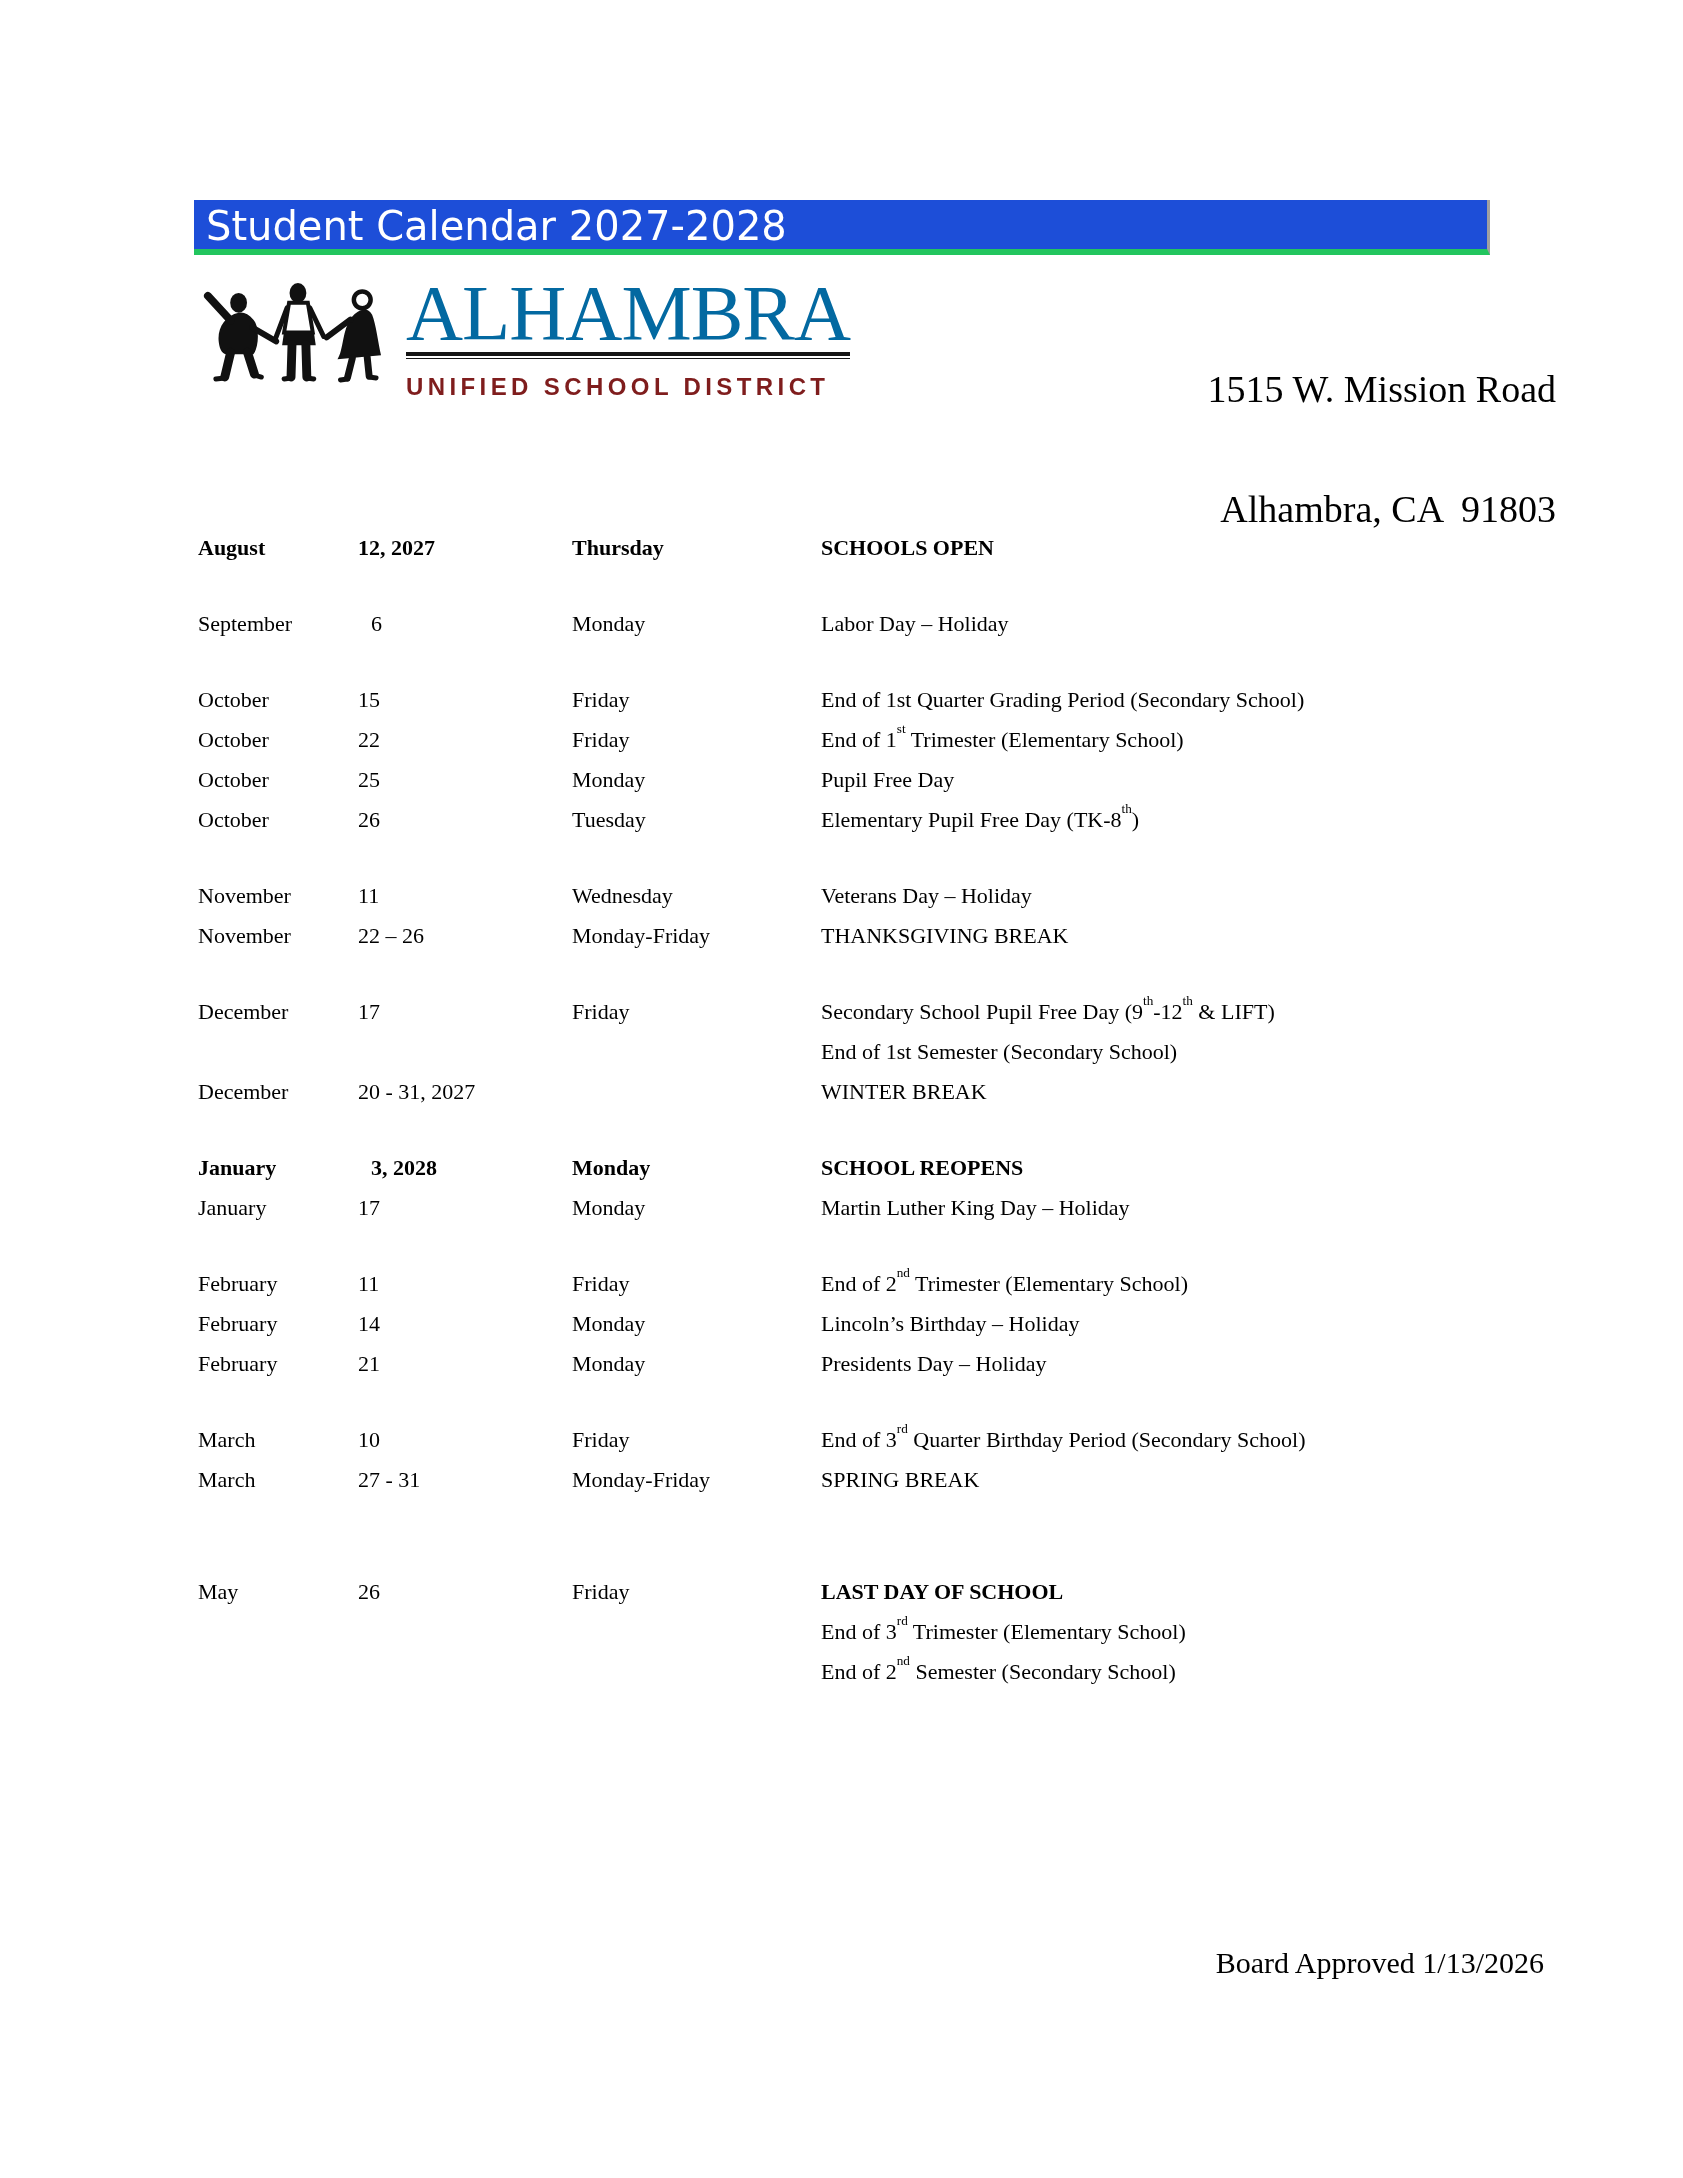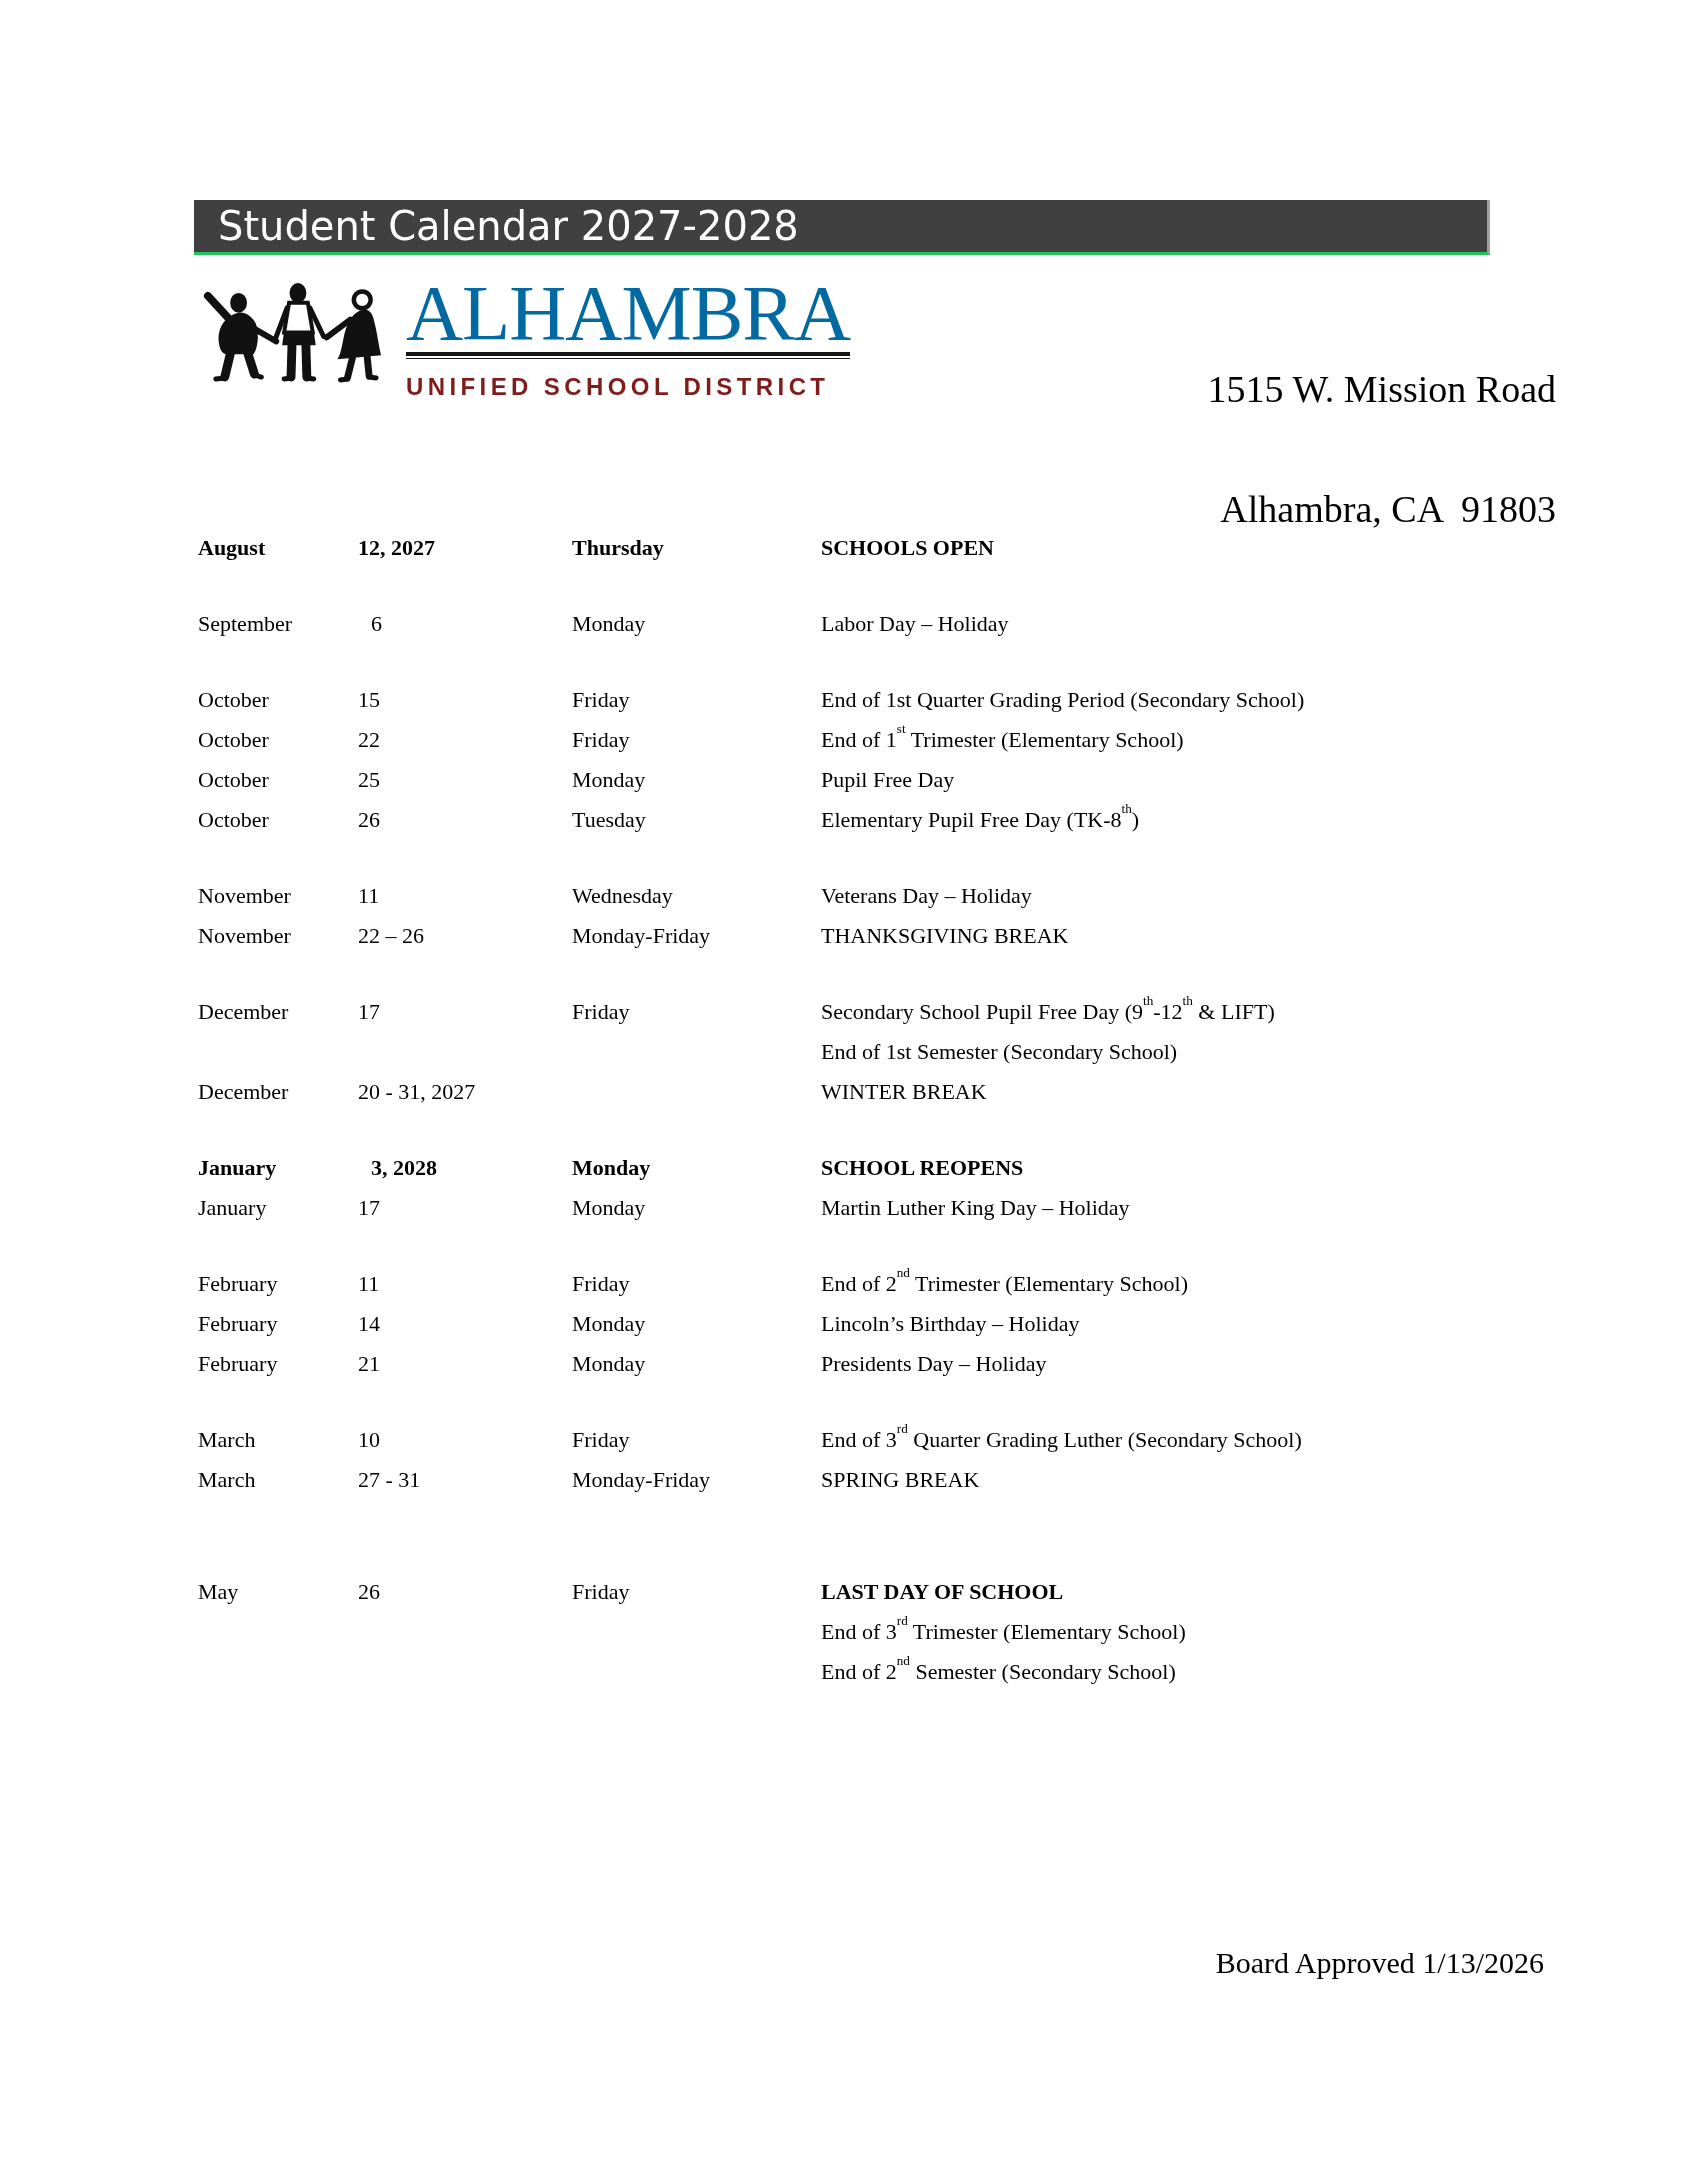--- a/index.html
+++ b/index.html
@@ -3,24 +3,24 @@
 <meta charset="utf-8">
 <style>
   html,body { margin:0; padding:0; }
   body {
     width:1683px; height:2178px; background:#ffffff; position:relative;
     font-family:"Liberation Serif", serif; color:#000;
     overflow:hidden;
   }
   .title-bar {
     position:absolute; left:194px; top:200px; width:1296px; height:55px;
-    background:#404040; color:#fff;
+    background:#1d4ed8; color:#fff;
     font-family:"DejaVu Sans","Liberation Sans",sans-serif;
-    font-size:40px; line-height:53px; padding-left:24px; box-sizing:border-box;
-    border-right:3px solid #a0a0a0; border-bottom:3px solid #22c55e;
+    font-size:40px; line-height:53px; padding-left:12px; box-sizing:border-box;
+    border-right:3px solid #a0a0a0; border-bottom:6px solid #22c55e;
     white-space:nowrap;
   }
   .logo { position:absolute; left:202px; top:279px; display:flex; align-items:flex-start; }
   .logo-figs { width:182px; height:107px; }
   .logo-text { margin-left:22px; margin-top:-4px; }
   .logo-name {
     font-family:"Liberation Serif",serif; font-size:79px; line-height:75px;
     letter-spacing:-1px; color:#0369a1; white-space:nowrap;
   }
   .logo-rule { height:2px; border-top:4px solid #151515; border-bottom:1px solid #151515; margin-top:2px; }
@@ -110,21 +110,21 @@
     <div class="cal-row"><div class="c-month"></div><div class="c-day"></div><div class="c-weekday"></div><div class="c-desc"><span>End of 1st Semester (Secondary School)</span></div></div>
     <div class="cal-row"><div class="c-month">December</div><div class="c-day">20 - 31, 2027</div><div class="c-weekday"></div><div class="c-desc"><span>WINTER BREAK</span></div></div>
     <div class="cal-spacer"></div>
     <div class="cal-row bold"><div class="c-month">January</div><div class="c-day indent">3, 2028</div><div class="c-weekday">Monday</div><div class="c-desc bold"><span>SCHOOL REOPENS</span></div></div>
     <div class="cal-row"><div class="c-month">January</div><div class="c-day">17</div><div class="c-weekday">Monday</div><div class="c-desc"><span>Martin Luther King Day – Holiday</span></div></div>
     <div class="cal-spacer"></div>
     <div class="cal-row"><div class="c-month">February</div><div class="c-day">11</div><div class="c-weekday">Friday</div><div class="c-desc"><span>End of 2</span><sup>nd</sup><span> Trimester (Elementary School)</span></div></div>
     <div class="cal-row"><div class="c-month">February</div><div class="c-day">14</div><div class="c-weekday">Monday</div><div class="c-desc"><span>Lincoln’s Birthday – Holiday</span></div></div>
     <div class="cal-row"><div class="c-month">February</div><div class="c-day">21</div><div class="c-weekday">Monday</div><div class="c-desc"><span>Presidents Day – Holiday</span></div></div>
     <div class="cal-spacer"></div>
-    <div class="cal-row"><div class="c-month">March</div><div class="c-day">10</div><div class="c-weekday">Friday</div><div class="c-desc"><span>End of 3</span><sup>rd</sup><span> Quarter Grading Luther (Secondary School)</span></div></div>
+    <div class="cal-row"><div class="c-month">March</div><div class="c-day">10</div><div class="c-weekday">Friday</div><div class="c-desc"><span>End of 3</span><sup>rd</sup><span> Quarter Birthday Period (Secondary School)</span></div></div>
     <div class="cal-row"><div class="c-month">March</div><div class="c-day">27 - 31</div><div class="c-weekday">Monday-Friday</div><div class="c-desc"><span>SPRING BREAK</span></div></div>
     <div class="cal-spacer"></div>
     <div class="cal-spacer"></div>
     <div class="cal-row"><div class="c-month">May</div><div class="c-day">26</div><div class="c-weekday">Friday</div><div class="c-desc bold"><span>LAST DAY OF SCHOOL</span></div></div>
     <div class="cal-row"><div class="c-month"></div><div class="c-day"></div><div class="c-weekday"></div><div class="c-desc"><span>End of 3</span><sup>rd</sup><span> Trimester (Elementary School)</span></div></div>
     <div class="cal-row"><div class="c-month"></div><div class="c-day"></div><div class="c-weekday"></div><div class="c-desc"><span>End of 2</span><sup>nd</sup><span> Semester (Secondary School)</span></div></div>
   </div>
 
 <div class="footer">Board Approved 1/13/2026</div>
 

